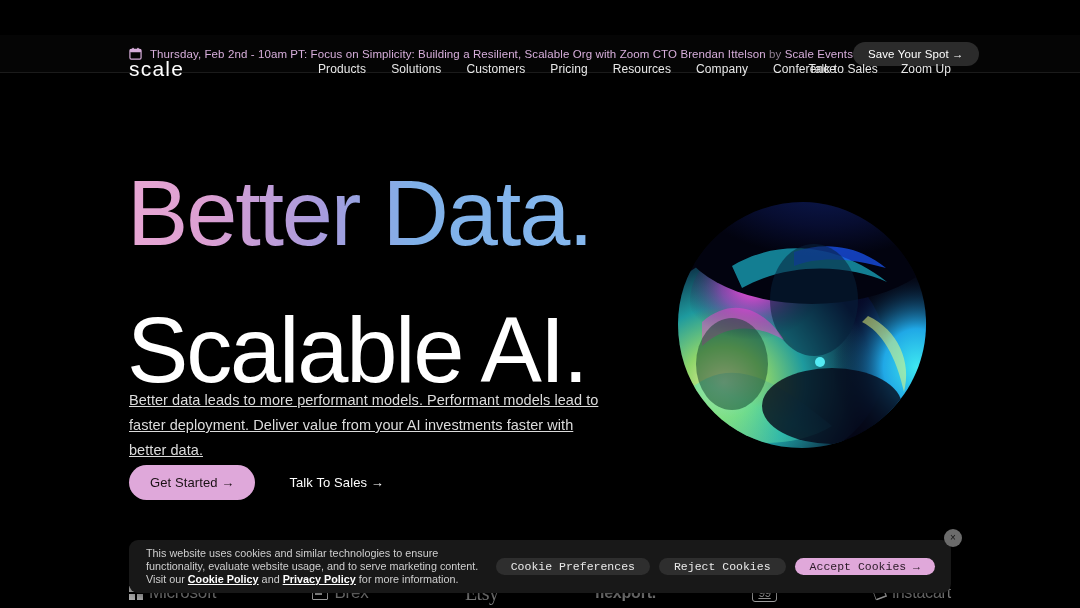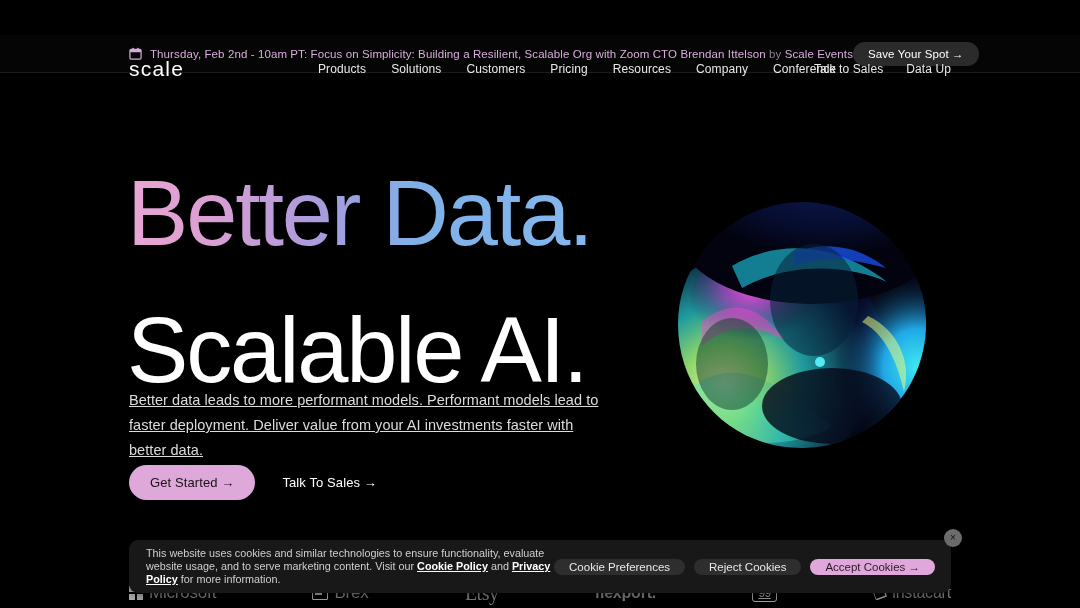--- a/index.html
+++ b/index.html
@@ -74,21 +74,21 @@
   }
   .line-white { color:#ffffff; display:block;margin-top:36px; }
 
   .hero-sub {
     position:absolute; left:129px; top:388px; width:470px;
     font-size:14.5px; line-height:25px; color:#dcdcdc; letter-spacing:.05px;text-decoration:underline;
   }
 
   .hero-ctas {
     position:absolute; left:129px; top:465px;
-    display:flex; align-items:center; gap:16px;
+    display:flex; align-items:center; gap:23px;
   }
   .btn-primary {
     background:#dfa8da; color:#1a1014; border:none;
     font-family:"Liberation Sans", sans-serif;
     font-size:13px; padding:10px 21px; border-radius:22px;
     cursor:pointer; white-space:nowrap; letter-spacing:.1px;
   }
   .btn-ghost {
     background:transparent; color:#fff; border:none;
     font-family:"Liberation Sans", sans-serif;
@@ -135,21 +135,21 @@
     padding:0 16px 0 17px;
     box-shadow:0 2px 14px rgba(0,0,0,.6);
   }
   .cookie-text {
     font-size:10.8px; line-height:13px; color:#cfcfcf; max-width:455px;
   }
   .cookie-text a { color:#fff; font-weight:bold; text-decoration:underline; cursor:pointer; }
   .cookie-btns { display:flex; align-items:center; gap:9px; }
   .ck-btn {
     background:#2e2e2e; color:#e9e9e9; border:none;
-    font-family:Liberation Sans, sans-serif;
+    font-family:Liberation Mono, monospace;
     font-size:11.5px; padding:2px 15px; border-radius:18px;
     cursor:pointer; white-space:nowrap;
   }
   .ck-btn.accept { background:#e0a8da; color:#2a1a26; }
   .cookie-close {
     position:absolute; right:-11px; top:-11px;
     width:18px; height:18px; border-radius:50%;
     background:#6b6b6b; color:#151515; border:none;
     font-size:10px; line-height:18px; text-align:center;
     cursor:pointer; padding:0;
@@ -184,21 +184,21 @@
       <a class="nav-link">Solutions</a>
       <a class="nav-link">Customers</a>
       <a class="nav-link">Pricing</a>
       <a class="nav-link">Resources</a>
       <a class="nav-link">Company</a>
       <a class="nav-link">Conference</a>
     </div>
 
     <div class="nav-right">
       <a class="nav-link">Talk to Sales</a>
-      <a class="nav-link">Data Up</a>
+      <a class="nav-link">Zoom Up</a>
     </div>
   </div>
 
   <h1 class="hero-head">
     <span class="line-grad">Better Data.</span>
     <span class="line-white">Scalable AI.</span>
   </h1>
 
   <p class="hero-sub">Better data leads to more performant models. Performant models lead to faster deployment. Deliver value from your AI investments faster with better data.</p>
 

